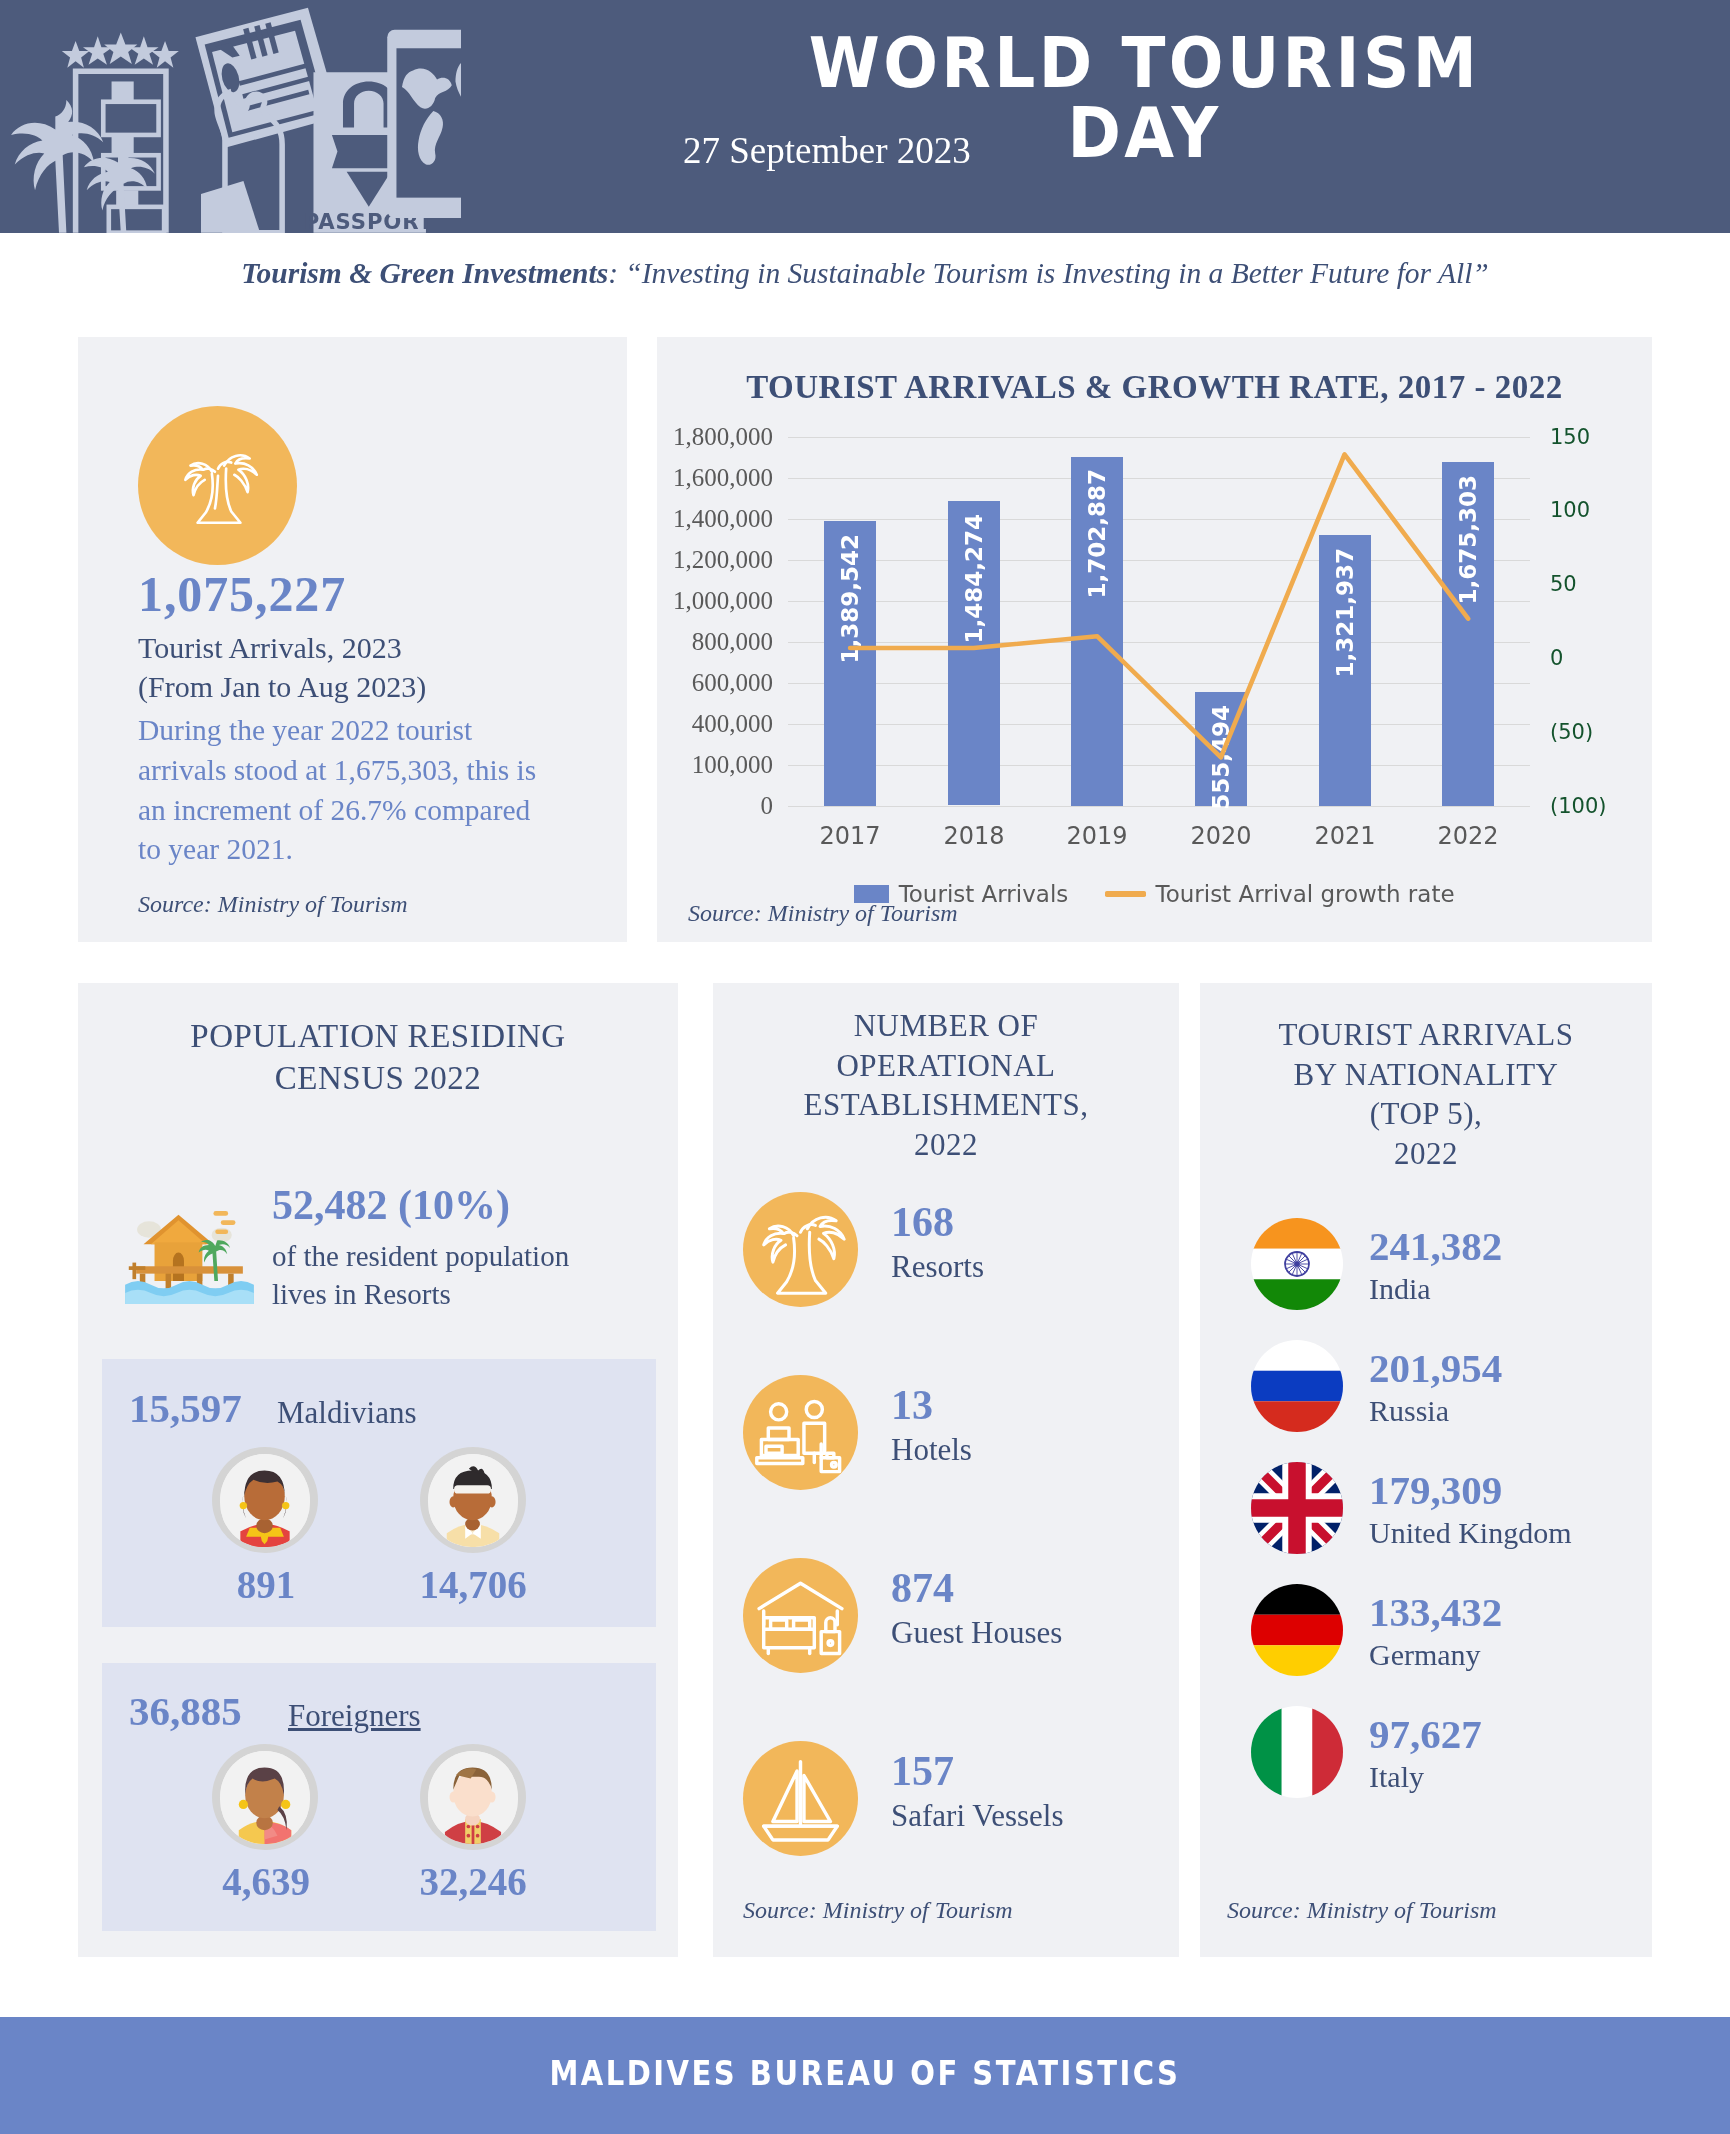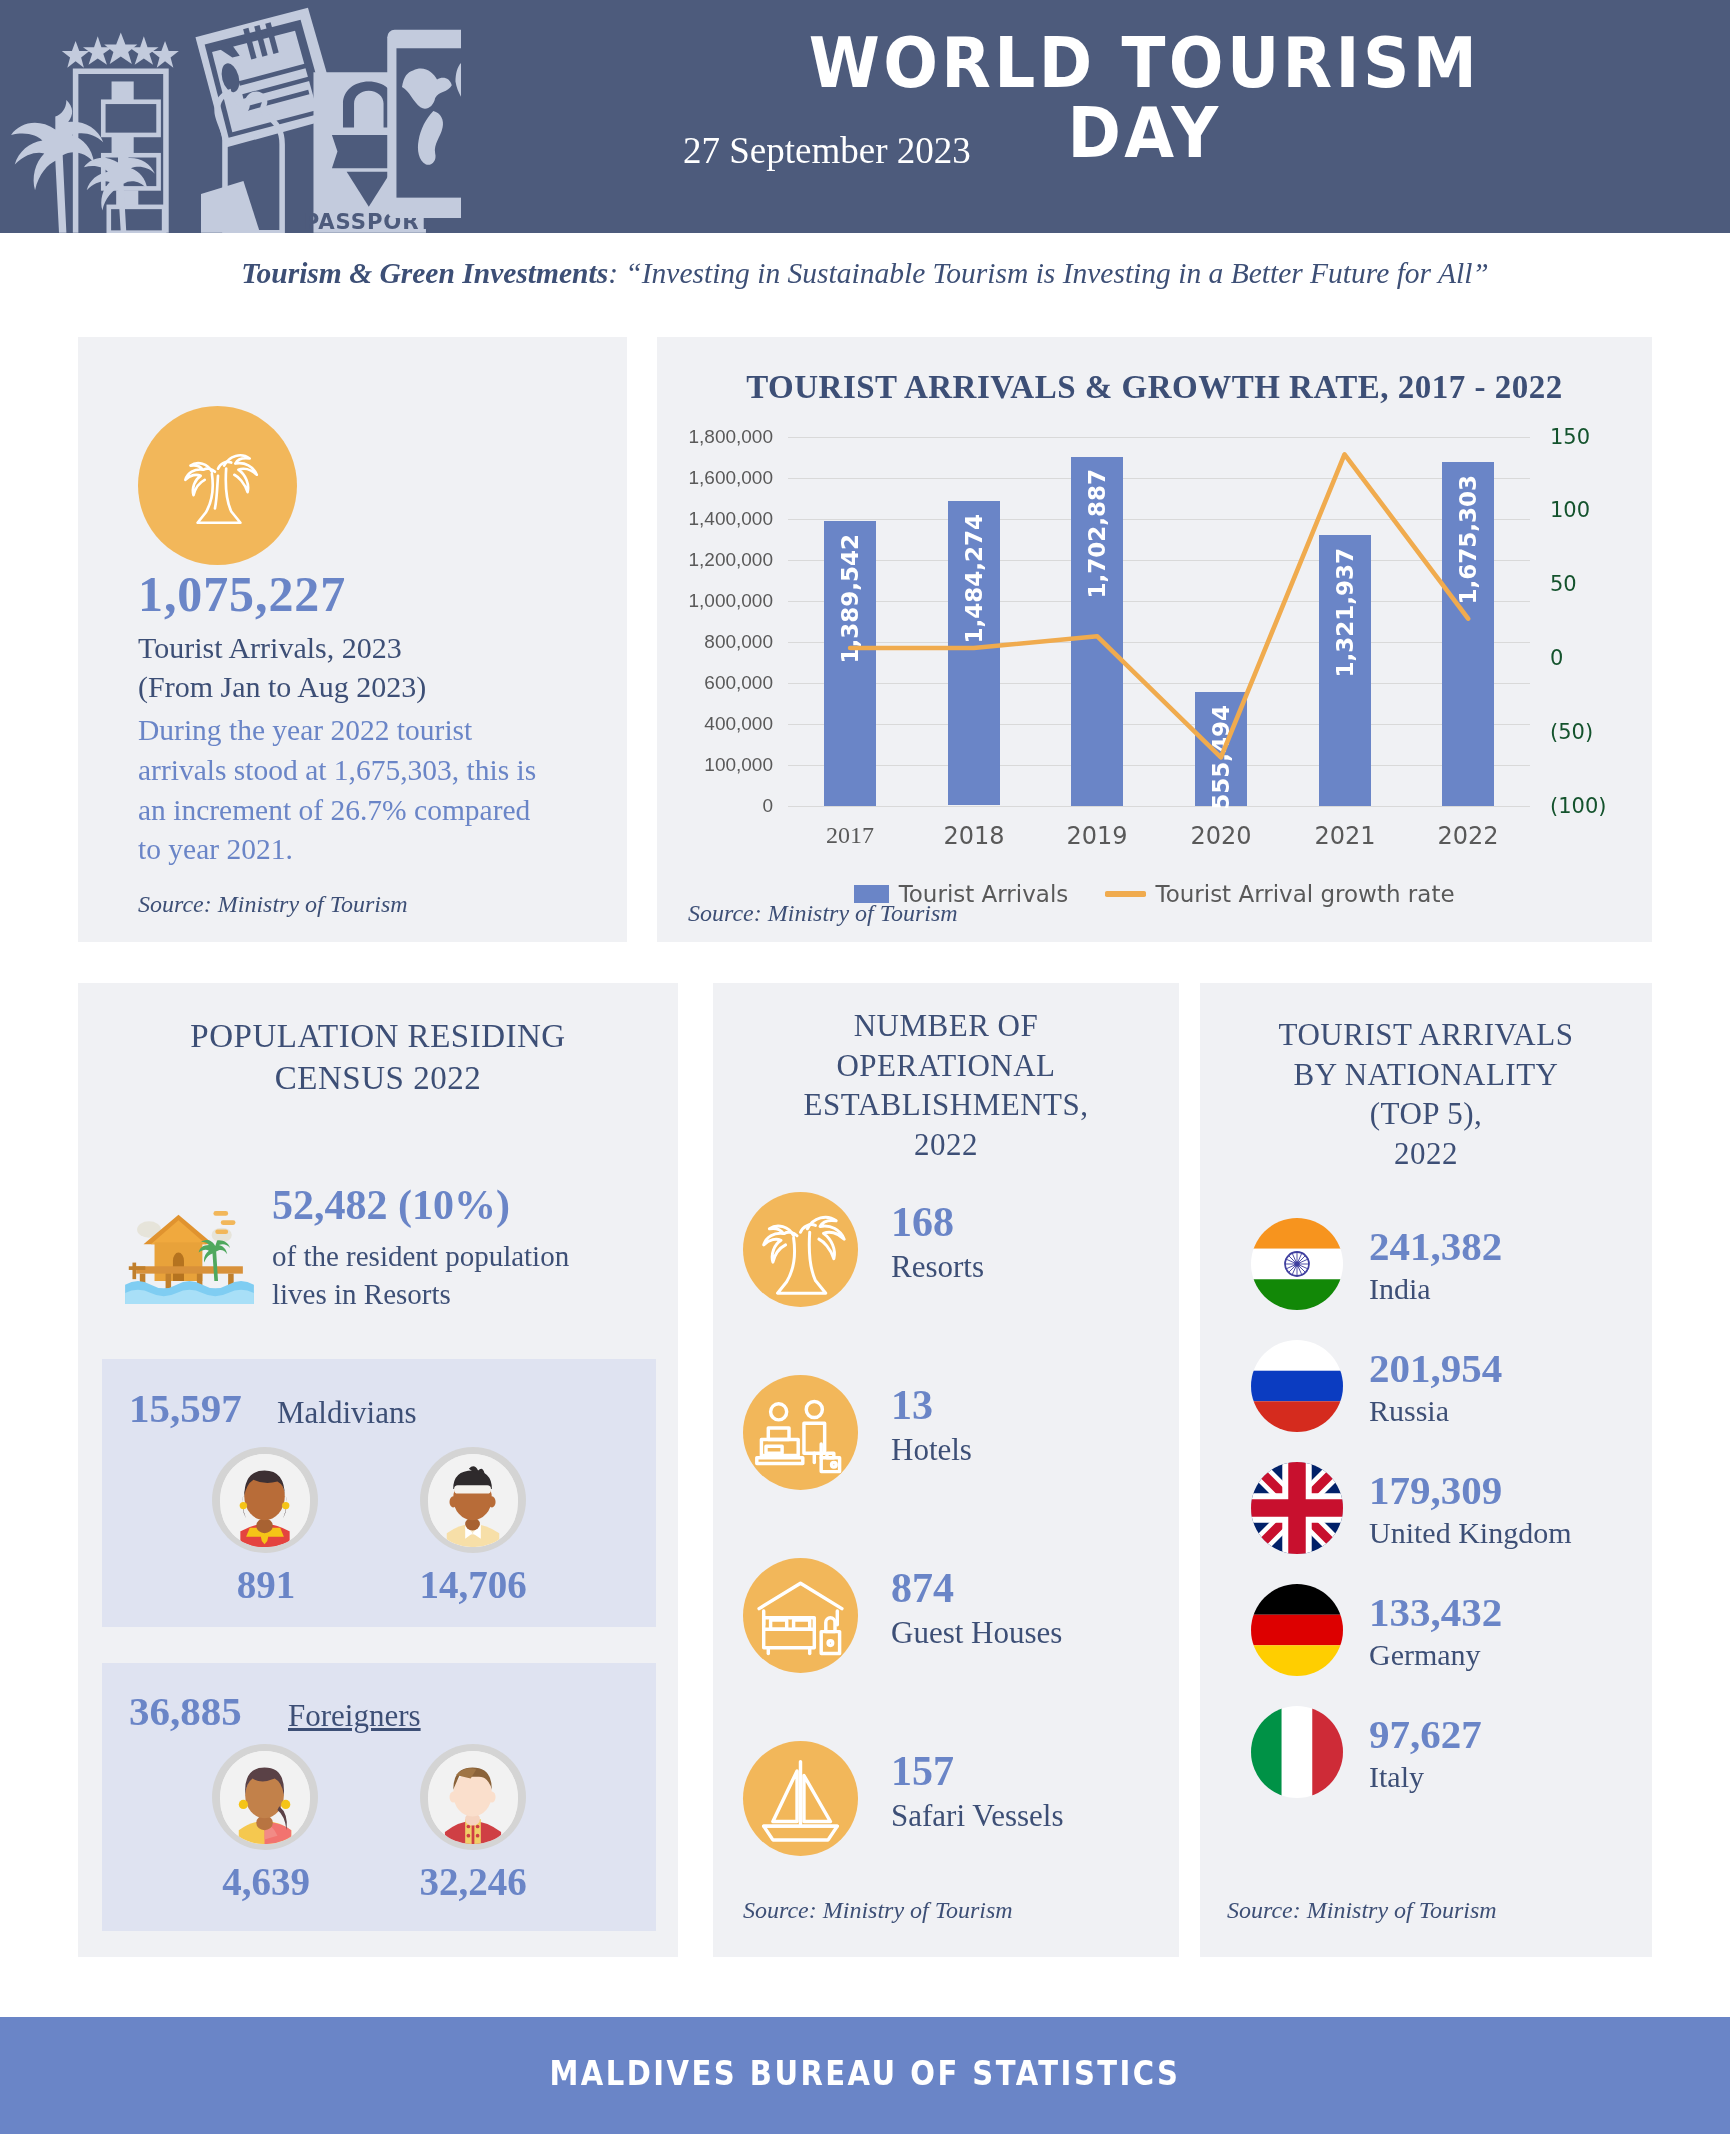--- a/index.html
+++ b/index.html
@@ -57,21 +57,21 @@
   #arr-source{position:absolute;left:138px;top:891px;color:#3d4f76;font-size:24px;font-style:italic;}
 
   
   #chart-title{
     position:absolute;left:657px;top:369px;width:995px;text-align:center;
     color:#3d4f76;font-weight:bold;font-size:33px;letter-spacing:0.5px;
   }
   #chart-area{position:absolute;left:657px;top:420px;width:995px;height:452px;}
   .ylabel{
     position:absolute;right:0;text-align:right;
-    font-family:Liberation Sans, sans-serif;font-size:19px;color:#595959;
+    font-family:Liberation Serif, serif;font-size:25px;color:#595959;
     transform:translateY(-50%);white-space:nowrap;
   }
   .y2label{
     position:absolute;left:0;text-align:right;
     font-family:"DejaVu Sans",sans-serif;font-size:21px;color:#14532d;
     transform:translateY(-50%);white-space:nowrap;
   }
   .gridline{position:absolute;height:0.9px;background:#d9d9d9;}
   .bar{position:absolute;background:#6a85c7;}
   .barlabel{
@@ -278,21 +278,21 @@
     <div class="gridline" style="left: 131px; width: 742px; top: 16.6px;"></div>
     <div class="ylabel" style="top: 16.6px; right: 879px;">1,800,000</div>
     <div class="y2label" style="top: 386px; left: 893px;">(100)</div>
     <div class="y2label" style="top: 312px; left: 893px;">(50)</div>
     <div class="y2label" style="top: 238px; left: 893px;">0</div>
     <div class="y2label" style="top: 164px; left: 893px;">50</div>
     <div class="y2label" style="top: 90px; left: 893px;">100</div>
     <div class="y2label" style="top: 16.6px; left: 893px;">150</div>
     <div class="bar" style="left: 167px; top: 101px; width: 52px; height: 285px; background: rgb(106, 133, 199);"></div>
     <div class="barlabel" style="left: 180px; top: 114px;">1,389,542</div>
-    <div class="xlabel" style="left: 193px; top: 402px; font-family: Liberation Serif, serif;">2017</div>
+    <div class="xlabel" style="left: 193px; top: 402px;">2017</div>
     <div class="bar" style="left: 291px; top: 81px; width: 52px; height: 304px; background: rgb(106, 133, 199);"></div>
     <div class="barlabel" style="left: 304px; top: 94px;">1,484,274</div>
     <div class="xlabel" style="left: 317px; top: 402px;">2018</div>
     <div class="bar" style="left: 414px; top: 37px; width: 52px; height: 349px; background: rgb(106, 133, 199);"></div>
     <div class="barlabel" style="left: 427px; top: 49px;">1,702,887</div>
     <div class="xlabel" style="left: 440px; top: 402px;">2019</div>
     <div class="bar" style="left: 538px; top: 272px; width: 52px; height: 114px; background: rgb(106, 133, 199);"></div>
     <div class="barlabel" style="left: 551px; top: 285px;">555,494</div>
     <div class="xlabel" style="left: 564px; top: 402px;">2020</div>
     <div class="bar" style="left: 662px; top: 115px; width: 52px; height: 271px; background: rgb(106, 133, 199);"></div>

